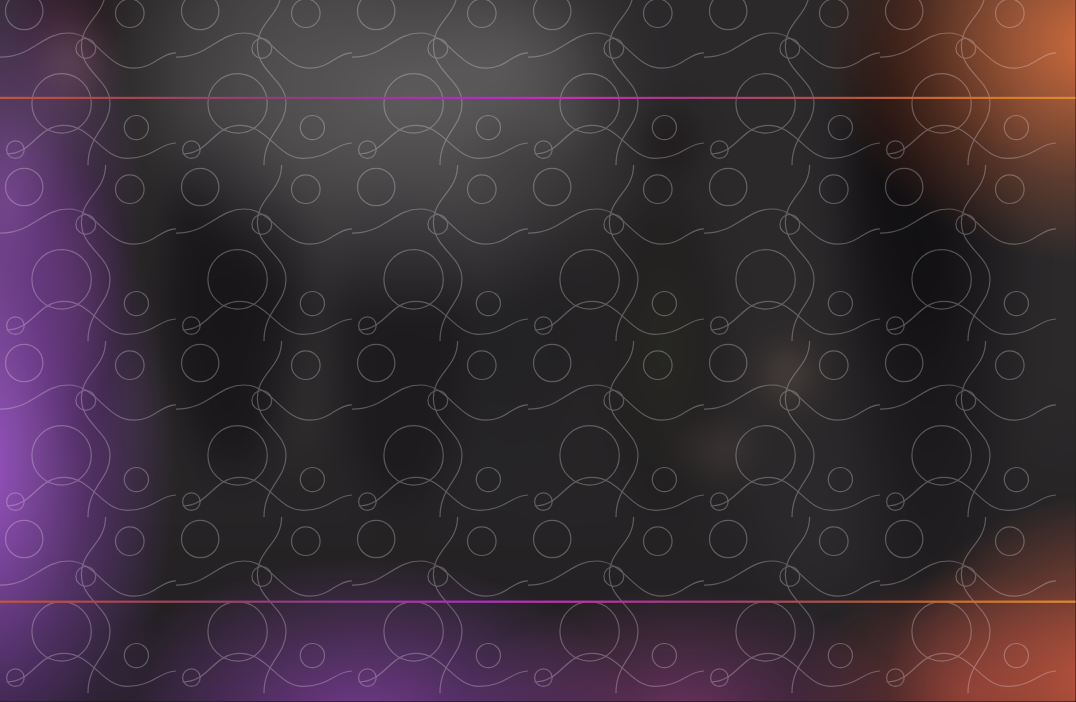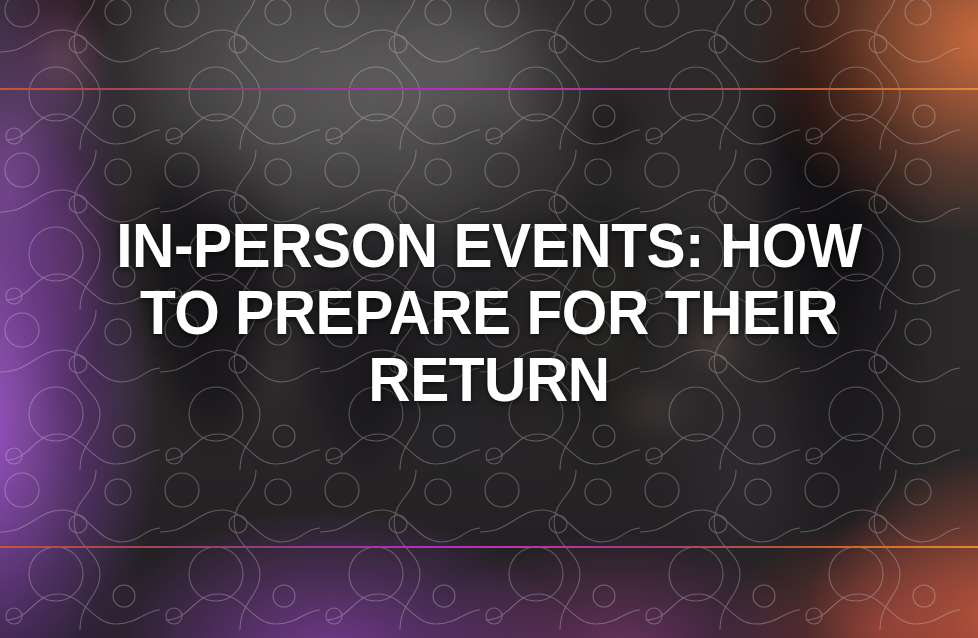--- a/index.html
+++ b/index.html
@@ -200,17 +200,14 @@
         <use href="#cell" x="480" y="470"></use>
           <use href="#cell" x="640" y="470"></use>
           <use href="#cell" x="800" y="470"></use>
       </g>
     </svg>
   </div>
 
   <div class="rule top"></div>
   <div class="rule bottom"></div>
 
-  <div class="headline-wrap">
-    <h1 class="headline">IN-PERSON EVENTS: HOW TO PREPARE FOR THEIR RETURN</h1>
-  </div>
 
 </div>
 
 </body></html>

